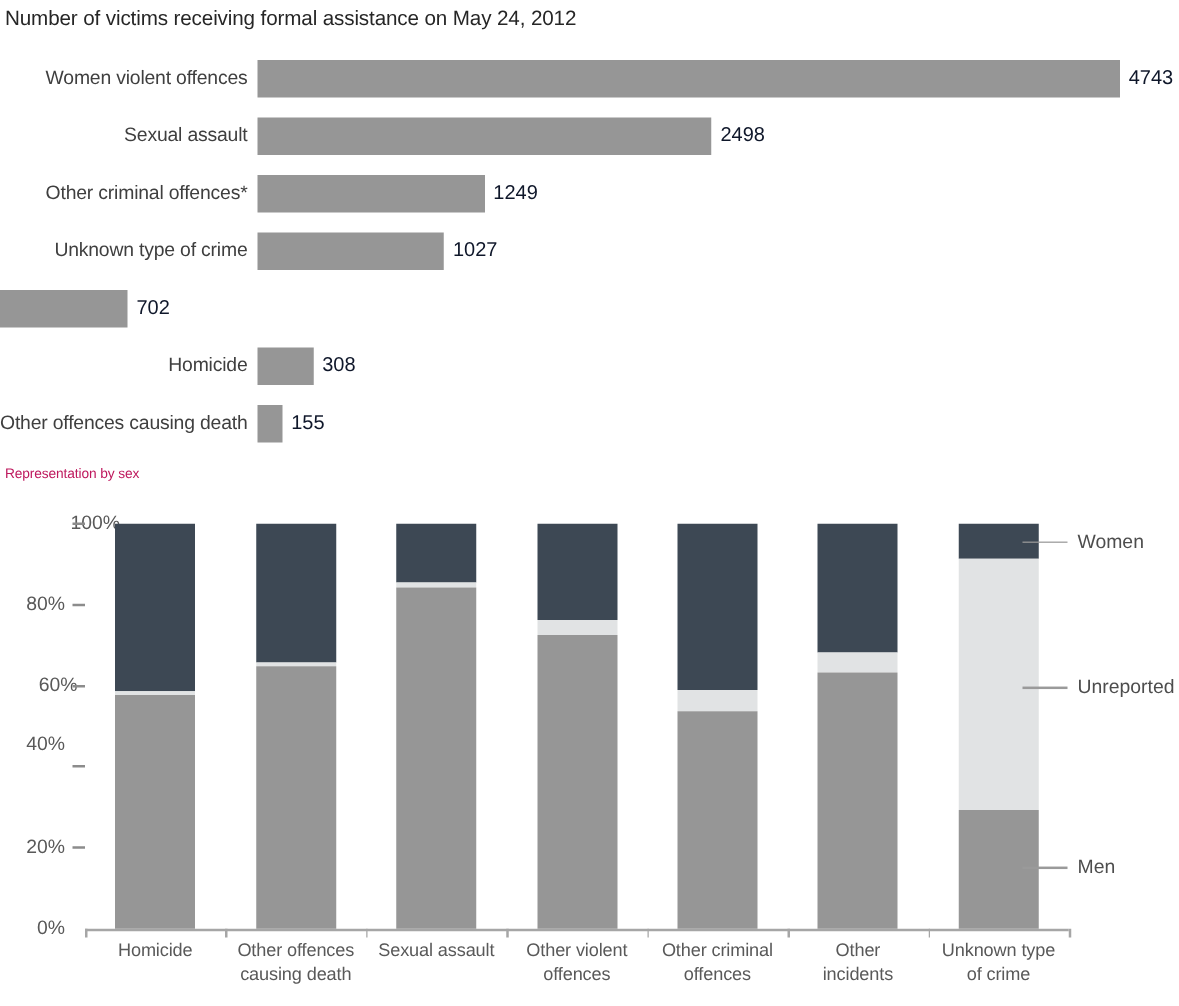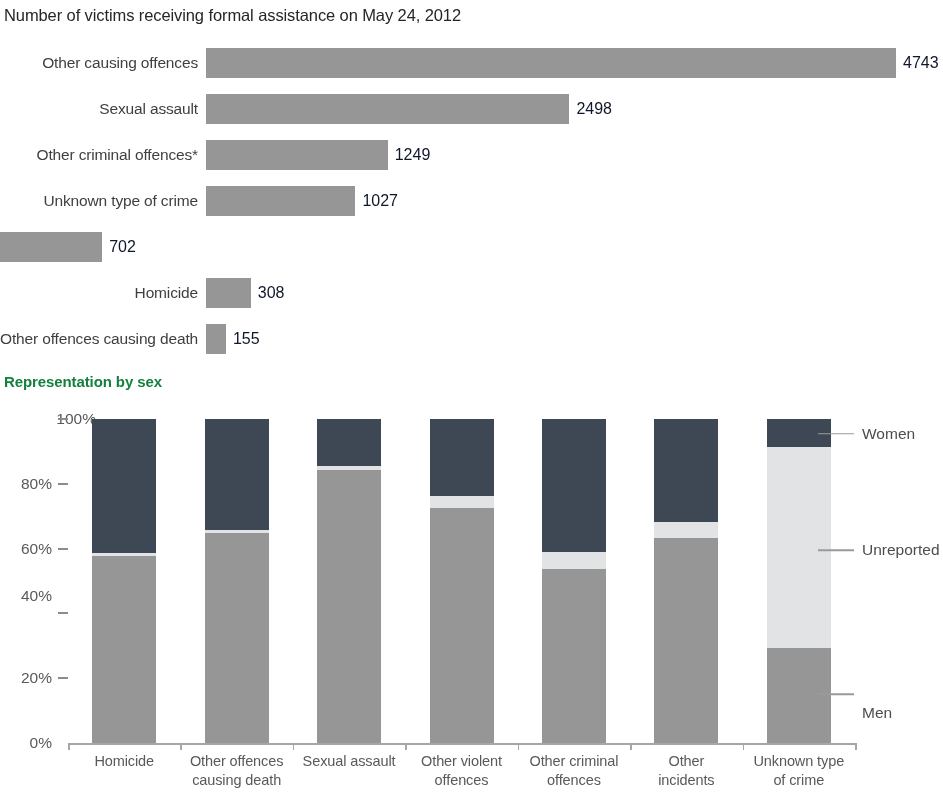--- a/index.html
+++ b/index.html
@@ -67,25 +67,24 @@
     color: #0f172a;
     margin-left: 7px;
     white-space: nowrap;
   }
 
   
   #chart2-title {
     position: absolute;
     left: 4px;
     top: 373px;
-    font-size: 15px;
-    color: #15803d;
+    font-size: 11px;
+    color: #be185d;
     letter-spacing: -0.1px;
     white-space: nowrap;
-    font-weight: bold;
   }
 
   #chart2 {
     position: absolute;
     left: 0;
     top: 400px;
     width: 943px;
     height: 405px;
   }
 
@@ -155,21 +154,21 @@
     white-space: nowrap;
   }
 </style>
 </head>
 <body>
 
 <div id="chart1-title">Number of victims receiving formal assistance on May 24, 2012</div>
 
 <div id="chart1">
     <div class="h-row" style="top: 0px;">
-      <div class="h-label">Other causing offences</div>
+      <div class="h-label">Women violent offences</div>
       <div class="h-barwrap">
         <div class="h-bar" style="width: 690px; background: rgb(150, 150, 150);"></div>
         <div class="h-val">4743</div>
       </div>
     </div>
     <div class="h-row" style="top: 46px;">
       <div class="h-label">Sexual assault</div>
       <div class="h-barwrap">
         <div class="h-bar" style="width: 363.403px; background: rgb(150, 150, 150);"></div>
         <div class="h-val">2498</div>
@@ -212,21 +211,21 @@
   </div>
 
 <div id="chart2-title">Representation by sex</div>
 
 <div id="chart2">
   <div class="axis-line" id="x-axis"></div>
 <div class="y-tick-label" style="left: 0px; top: 19px; padding-left: 44px;">100%</div>
     <div class="y-tick-dash" style="left: 58px; top: 19px;"></div>
     <div class="y-tick-label" style="left: 0px; top: 83.8px;">80%</div>
     <div class="y-tick-dash" style="left: 58px; top: 83.8px;"></div>
-    <div class="y-tick-label" style="left: 0px; top: 148.6px;">60%</div>
+    <div class="y-tick-label" style="left: 10px; top: 148.6px;">60%</div>
     <div class="y-tick-dash" style="left: 58px; top: 148.6px;"></div>
     <div class="y-tick-label" style="left: 0px; top: 196px;">40%</div>
     <div class="y-tick-dash" style="left: 58px; top: 213.4px;"></div>
     <div class="y-tick-label" style="left: 0px; top: 278.2px;">20%</div>
     <div class="y-tick-dash" style="left: 58px; top: 278.2px;"></div>
     <div class="y-tick-label" style="left: 0px; top: 343px;">0%</div>
     <div class="col" style="left: 92.2143px;">
       <div class="seg" style="height: 133.812px; background: rgb(61, 72, 84);"></div>
       <div class="seg" style="height: 3.24px; background: rgb(225, 227, 228);"></div>
       <div class="seg" style="height: 186.948px; background: rgb(150, 150, 150);"></div>
@@ -293,14 +292,14 @@
     <div class="x-cat" style="left: 742.786px;">
       <div>Unknown type</div>
       <div>of crime</div>
     </div>
     <div class="x-tick" style="left: 855px;"></div>
     <div class="legend-line" style="left: 818px; top: 33.58px;"></div>
     <div class="legend-text" style="left: 862px; top: 33.58px;">Women</div>
     <div class="legend-line" style="left: 818px; top: 150.22px;"></div>
     <div class="legend-text" style="left: 862px; top: 150.22px;">Unreported</div>
     <div class="legend-line" style="left: 818px; top: 294.4px;"></div>
-    <div class="legend-text" style="left: 862px; top: 294.4px; margin-top: 19px;">Men</div>
+    <div class="legend-text" style="left: 862px; top: 294.4px;">Men</div>
   </div>
 
 </body></html>

